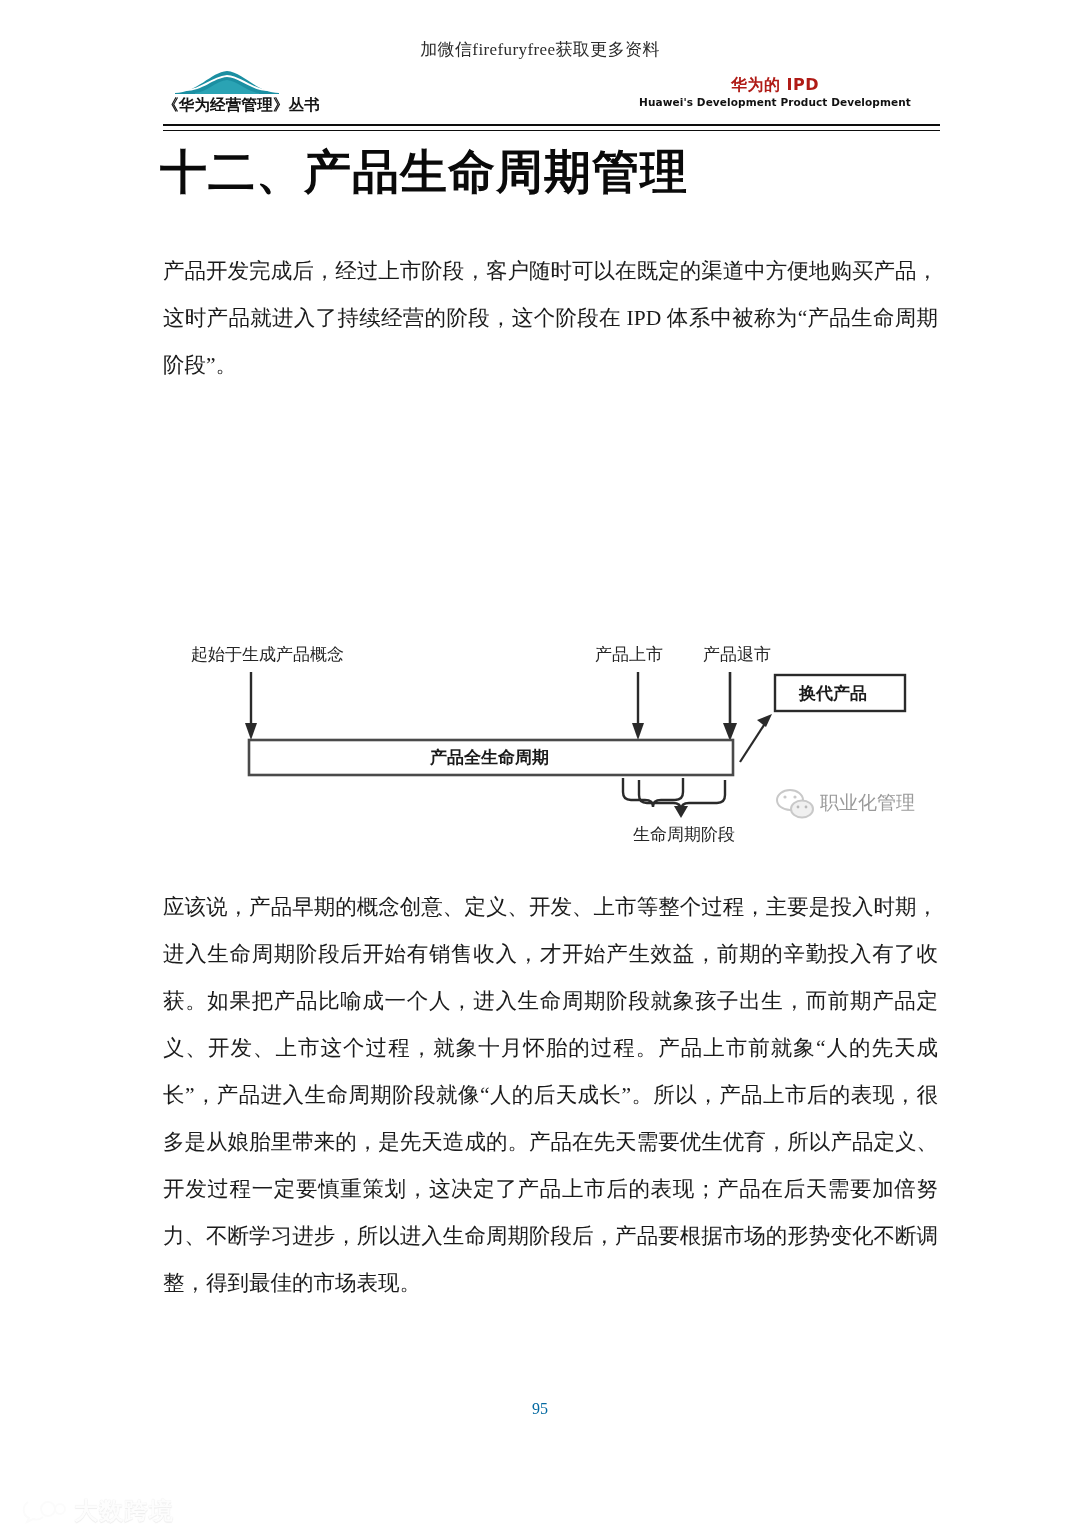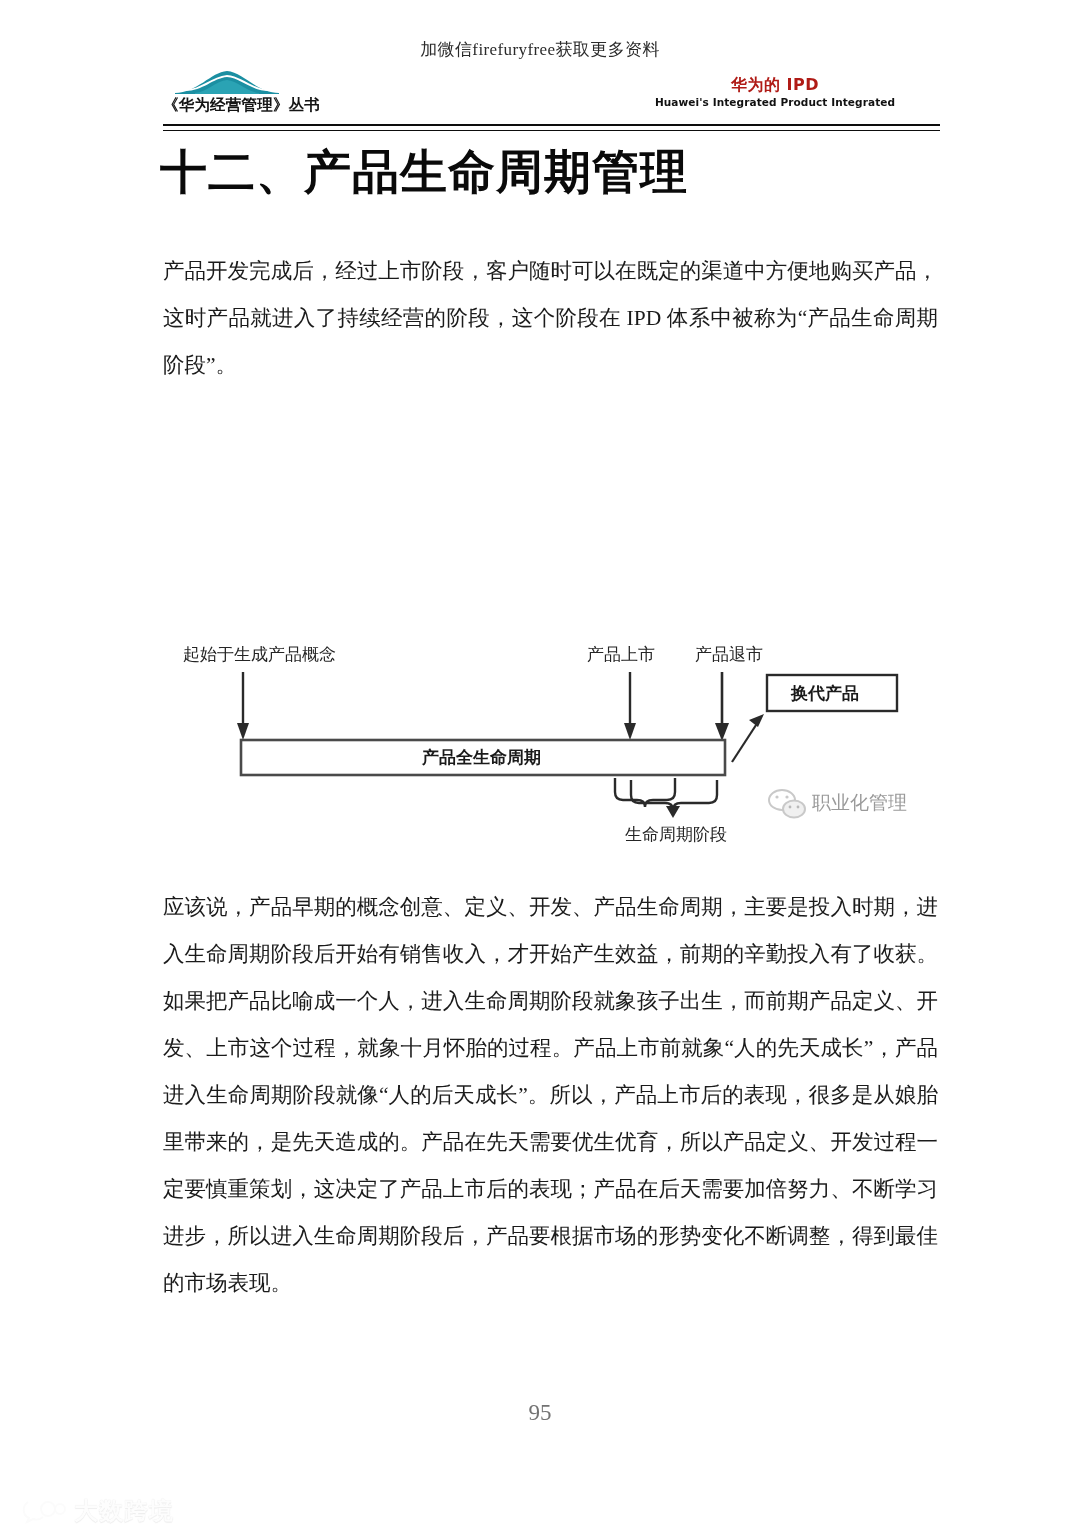--- a/index.html
+++ b/index.html
@@ -116,21 +116,21 @@
     font-family: "Liberation Serif", "DejaVu Serif", serif;
   }
   #para-1 { position: absolute; top: 248px; left: 163px; width: 775px; }
   #para-2 { position: absolute; top: 398px; left: 163px; width: 775px; }
   #para-3 { position: absolute; top: 884px; left: 163px; width: 775px; }
 
   
   .figure {
     position: absolute;
     top: 620px;
-    left: 160px;
+    left: 168px;
     width: 790px;
     height: 240px;
   }
   .figure svg { display: block; }
   .fig-text {
     font-family: "DejaVu Sans", "Liberation Sans", sans-serif;
     font-size: 17px;
     fill: #252525;
   }
   .fig-text-bold {
@@ -145,22 +145,22 @@
     fill: #9a9a9a;
   }
 
   
   .page-number {
     position: absolute;
     top: 1400px;
     left: 0;
     width: 1080px;
     text-align: center;
-    font-size: 23px;
-    color: #737373;
+    font-size: 16px;
+    color: #0369a1;
     font-family: "Liberation Serif", "DejaVu Serif", serif;
   }
 
   
   .bottom-watermark {
     position: absolute;
     left: 22px;
     bottom: 8px;
     display: flex;
     align-items: center;
@@ -189,21 +189,21 @@
         <svg width="112" height="26" viewBox="0 0 112 26">
           <path d="M4 25 C 26 25, 40 4, 56 3 C 72 4, 86 25, 108 25 L 108 26 L 4 26 Z" fill="#1b8fa2"></path>
           <path d="M14 22 C 30 21, 42 8, 56 7 C 70 8, 82 21, 98 22 L 98 23 C 80 23, 70 10, 56 9 C 42 10, 32 23, 14 23 Z" fill="#ffffff"></path>
           <path d="M24 25 C 36 24, 45 13, 56 12 C 67 13, 76 24, 88 25 L 88 26 L 24 26 Z" fill="#2aa3b4"></path>
         </svg>
       </div>
       <div class="header-series">《华为经营管理》丛书</div>
     </div>
     <div class="header-right">
       <div class="brand-cn">华为的 IPD</div>
-      <div class="brand-en">Huawei's Integrated Product Integrated</div>
+      <div class="brand-en">Huawei's Development Product Development</div>
     </div>
   </div>
   <div class="header-rule"></div>
 
   <div class="chapter-title">十二、产品生命周期管理</div>
 
   <div class="para" id="para-1">产品开发完成后，经过上市阶段，客户随时可以在既定的渠道中方便地购买产品，这时产品就进入了持续经营的阶段，这个阶段在 IPD 体系中被称为“产品生命周期阶段”。</div>
 
 
   <div class="figure">
@@ -257,21 +257,21 @@
           <circle cx="627" cy="177" r="1.6" fill="#c9c9c9"></circle>
           <ellipse cx="634" cy="189" rx="11" ry="8.5" fill="#f0f0f0" stroke="#c9c9c9" stroke-width="2"></ellipse>
           <circle cx="630" cy="187" r="1.4" fill="#b8b8b8"></circle>
           <circle cx="638" cy="187" r="1.4" fill="#b8b8b8"></circle>
         </g>
         <text class="fig-wm-text" x="652" y="189">职业化管理</text>
       </g>
     </svg>
   </div>
 
-  <div class="para" id="para-3">应该说，产品早期的概念创意、定义、开发、产品生命周期，主要是投入时期，进入生命周期阶段后开始有销售收入，才开始产生效益，前期的辛勤投入有了收获。如果把产品比喻成一个人，进入生命周期阶段就象孩子出生，而前期产品定义、开发、上市这个过程，就象十月怀胎的过程。产品上市前就象“人的先天成长”，产品进入生命周期阶段就像“人的后天成长”。所以，产品上市后的表现，很多是从娘胎里带来的，是先天造成的。产品在先天需要优生优育，所以产品定义、开发过程一定要慎重策划，这决定了产品上市后的表现；产品在后天需要加倍努力、不断学习进步，所以进入生命周期阶段后，产品要根据市场的形势变化不断调整，得到最佳的市场表现。</div>
+  <div class="para" id="para-3">应该说，产品早期的概念创意、定义、开发、上市等整个过程，主要是投入时期，进入生命周期阶段后开始有销售收入，才开始产生效益，前期的辛勤投入有了收获。如果把产品比喻成一个人，进入生命周期阶段就象孩子出生，而前期产品定义、开发、上市这个过程，就象十月怀胎的过程。产品上市前就象“人的先天成长”，产品进入生命周期阶段就像“人的后天成长”。所以，产品上市后的表现，很多是从娘胎里带来的，是先天造成的。产品在先天需要优生优育，所以产品定义、开发过程一定要慎重策划，这决定了产品上市后的表现；产品在后天需要加倍努力、不断学习进步，所以进入生命周期阶段后，产品要根据市场的形势变化不断调整，得到最佳的市场表现。</div>
 
   <div class="page-number">95</div>
 
   <div class="bottom-watermark">
     <svg width="44" height="26" viewBox="0 0 44 26">
       <path d="M6 4 C 0 8, 0 17, 7 20 L 5 24 L 11 21 C 15 22, 19 21, 21 19" fill="none" stroke="#fbfbfb" stroke-width="2"></path>
       <circle cx="26" cy="11" r="7" fill="none" stroke="#fbfbfb" stroke-width="2"></circle>
       <circle cx="38" cy="11" r="5" fill="none" stroke="#fbfbfb" stroke-width="2"></circle>
     </svg>
     <span class="bw-text">大数跨境</span>

